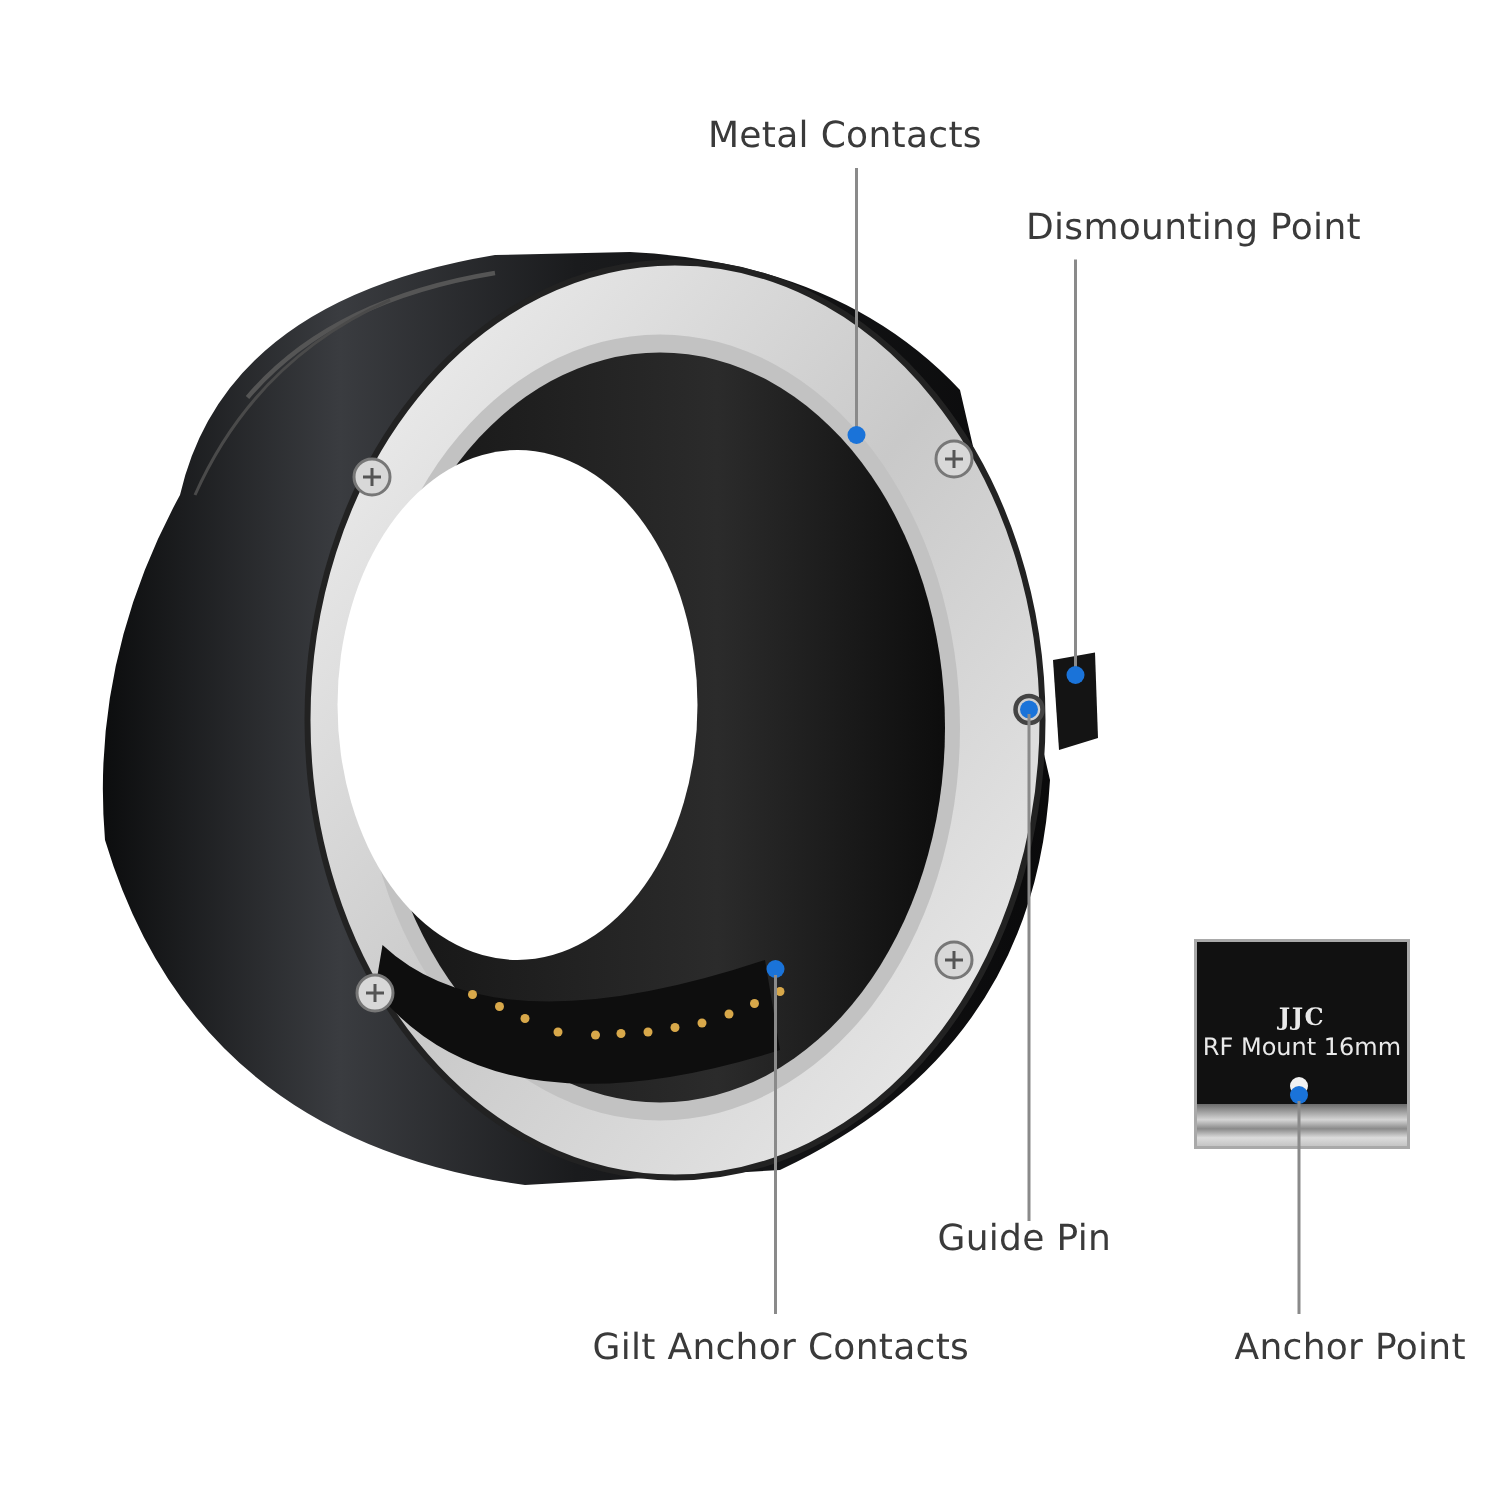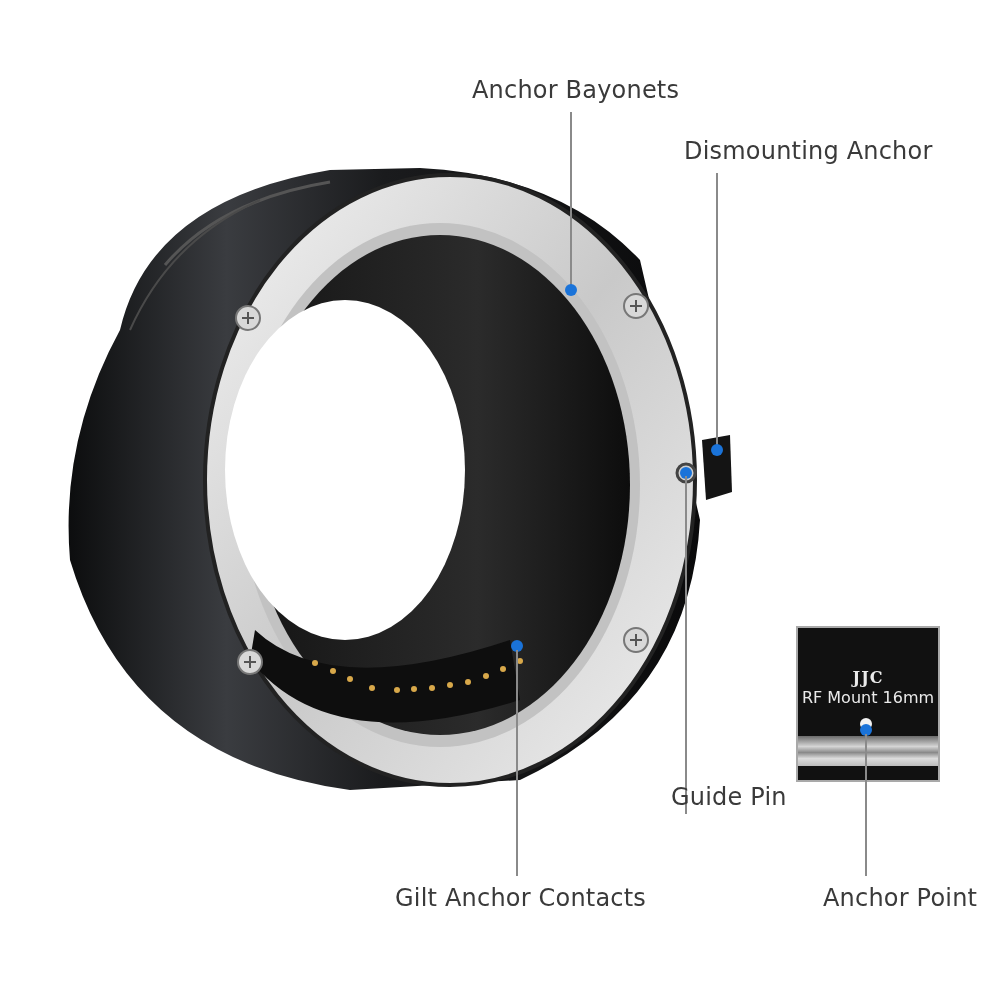--- a/index.html
+++ b/index.html
@@ -1,21 +1,21 @@
 <!DOCTYPE html>
 <html><head>
 <meta charset="utf-8">
 <style>
   html, body { margin: 0; padding: 0; background: #ffffff; }
   #stage { position: relative; width: 1000px; height: 1000px; overflow: hidden; background: #ffffff; font-family: "DejaVu Sans", sans-serif; }
   .label { position: absolute; color: #3a3a3a; font-size: 24px; white-space: nowrap; letter-spacing: 0.2px; }
   .leader { position: absolute; width: 2px; background: #8a8a8a; }
   .dot { position: absolute; width: 12px; height: 12px; border-radius: 50%; background: #1a73d9; margin-left: -6px; margin-top: -6px; }
   svg { position: absolute; left: 0; top: 0; }
-  #inset { position: absolute; left: 796px; top: 626px; width: 144px; height: 156px; border: 2px solid #a9a9a9; background: #111; overflow: hidden; box-sizing: border-box; }
+  #inset { position: absolute; left: 796px; top: 626px; width: 144px; height: 140px; border: 2px solid #a9a9a9; background: #111; overflow: hidden; box-sizing: border-box; }
   #inset .brand { position: absolute; left: 0; right: 0; top: 40px; text-align: center; color: #eaeaea; font-family: "DejaVu Serif", serif; font-weight: bold; font-size: 16px; letter-spacing: 1px; }
   #inset .model { position: absolute; left: 0; right: 0; top: 60px; text-align: center; color: #eaeaea; font-family: "DejaVu Sans", sans-serif; font-size: 16px; white-space: nowrap; }
   #inset .band { position: absolute; left: 0; right: 0; top: 108px; height: 30px; background: linear-gradient(#6b6b6b, #d5d5d5 35%, #8a8a8a 55%, #dcdcdc 75%, #bcbcbc); }
   #inset .pin { position: absolute; left: 62px; top: 90px; width: 12px; height: 12px; border-radius: 50%; background: #f2f2f2; }
 </style>
 </head>
 <body>
 
 <div id="stage">
 
@@ -77,31 +77,31 @@
       <circle cx="486" cy="676" r="3"></circle>
         <circle cx="503" cy="669" r="3"></circle>
         <circle cx="520" cy="661" r="3"></circle>
     </g>
 
     <circle cx="686" cy="473" r="9" fill="#cfcfcf" stroke="#444" stroke-width="3"></circle>
 
     <path d="M702 440 L730 435 L732 492 L706 500 Z" fill="#141414"></path>
   </svg>
 
-  <div class="label" style="left:472px; top:76px;">Anchor Bayonets</div>
+  <div class="label" style="left:472px; top:76px;">Metal Contacts</div>
   <div class="leader" style="left:570px; top:112px; height:178px;"></div>
   <div class="dot" style="left:571px; top:290px;"></div>
 
-  <div class="label" style="left:684px; top:137px;">Dismounting Anchor</div>
+  <div class="label" style="left:684px; top:137px;">Dismounting Point</div>
   <div class="leader" style="left:716px; top:173px; height:277px;"></div>
   <div class="dot" style="left:717px; top:450px;"></div>
 
   <div class="dot" style="left:686px; top:473px;"></div>
   <div class="leader" style="left:685px; top:476px; height:338px;"></div>
-  <div class="label" style="left:625px; top:783px;margin-left:46px;">Guide Pin</div>
+  <div class="label" style="left:625px; top:811px;">Guide Pin</div>
 
   <div class="dot" style="left:517px; top:646px;"></div>
   <div class="leader" style="left:516px; top:650px; height:226px;"></div>
   <div class="label" style="left:395px; top:884px;">Gilt Anchor Contacts</div>
 
   <div id="inset">
     <div class="brand">JJC</div>
     <div class="model">RF Mount  16mm</div>
     <div class="pin"></div>
     <div class="band"></div>

